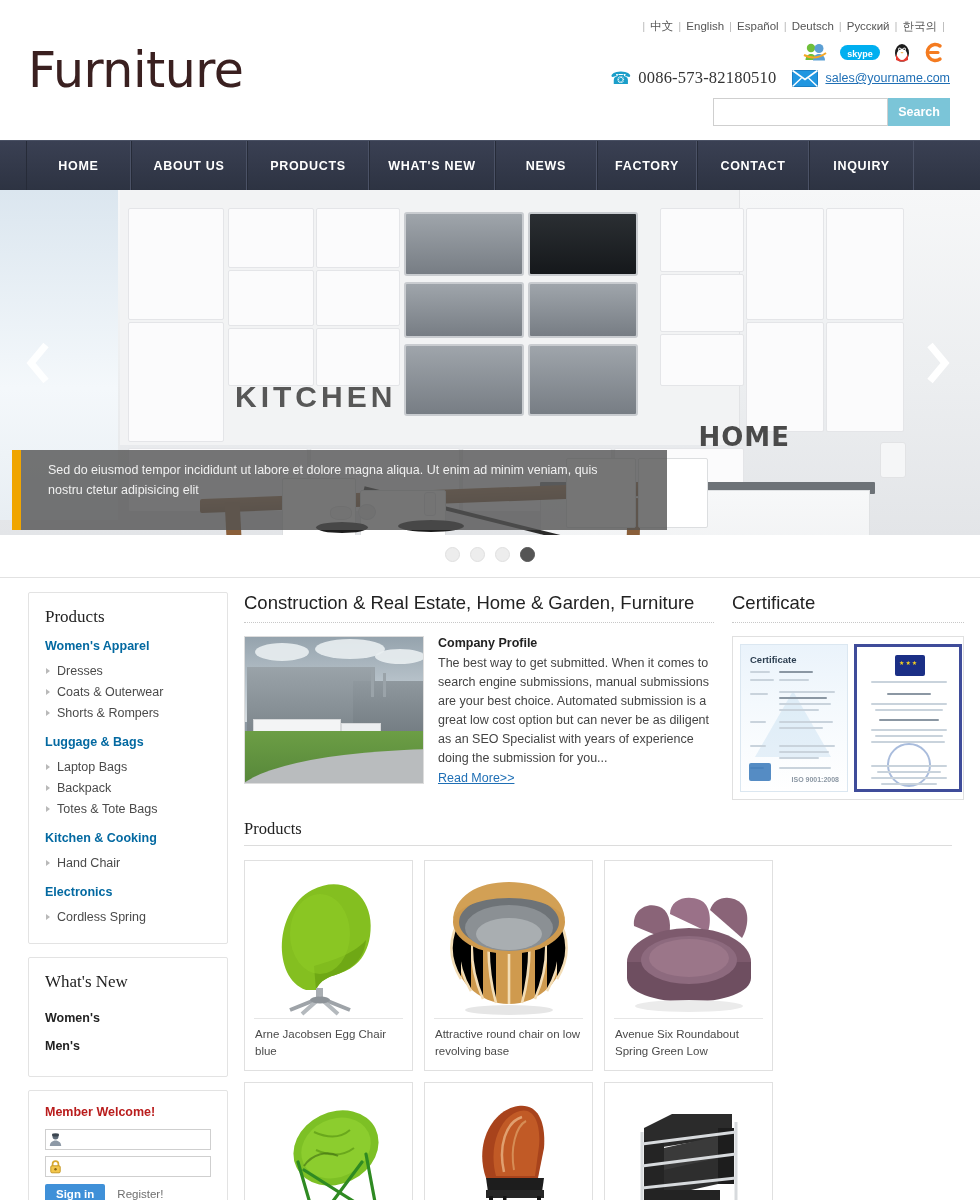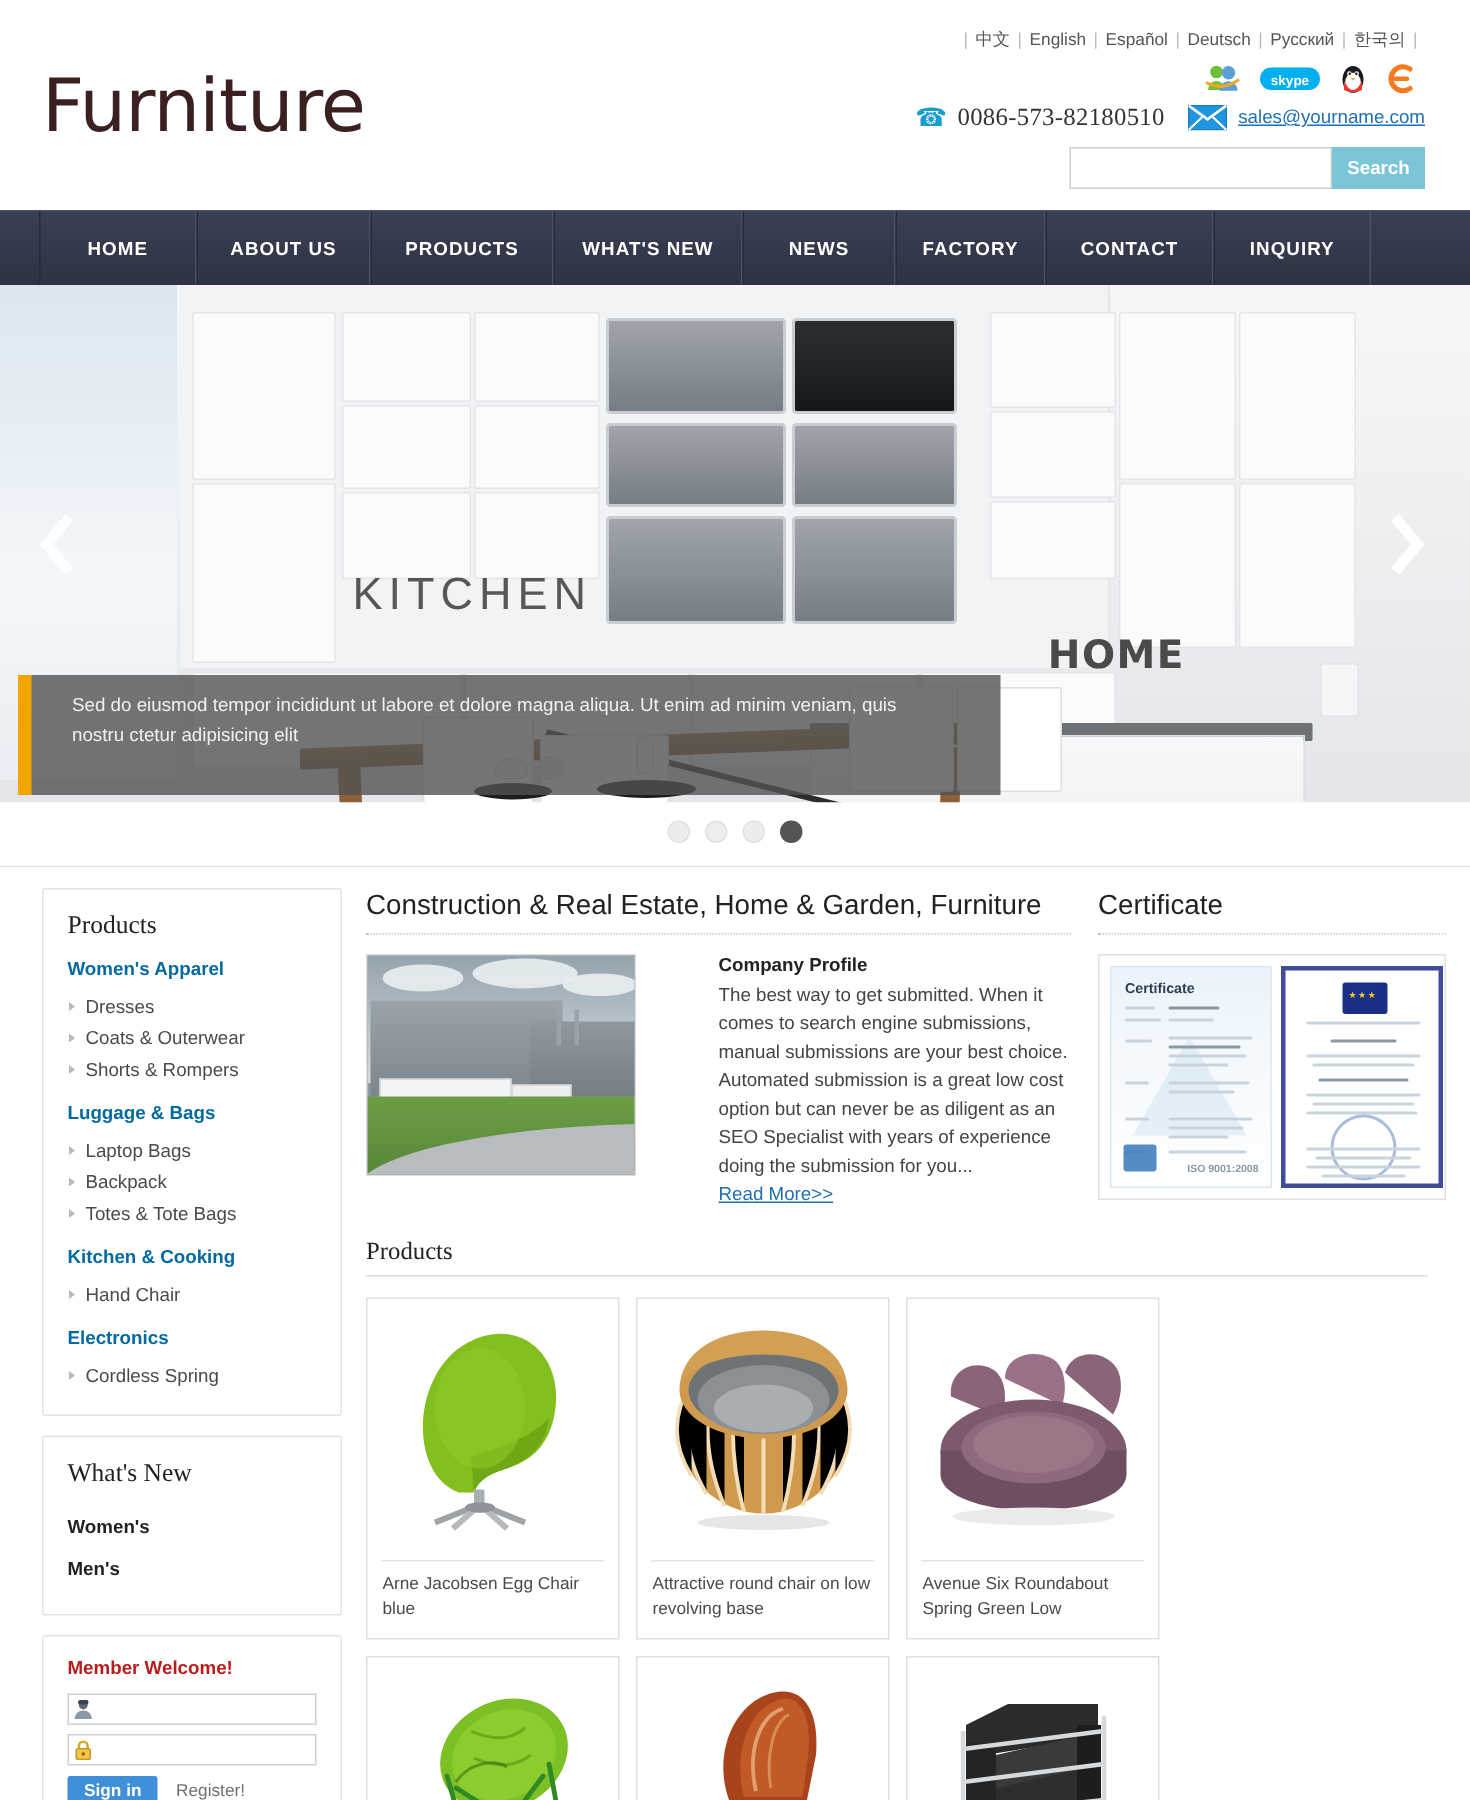--- a/index.html
+++ b/index.html
@@ -80,21 +80,21 @@
   .kapp { position:absolute; background:linear-gradient(180deg,#9fa5ab,#777d84); border:2px solid #c9ccd0; border-radius:3px;}
   .kapp.dark { background:linear-gradient(180deg,#2b2f33,#15181b);}
   .ktable { position:absolute; left:200px; top:300px; width:470px; height:14px; background:linear-gradient(180deg,#9a6b41,#7d5531); border-radius:2px; transform:skewY(-2.2deg);}
   .kleg { position:absolute; background:#8a5f3a; }
   .kchair { position:absolute; background:#fff; border:1px solid #dcdee0; border-radius:2px;}
   .kisland { position:absolute; left:540px; top:300px; width:330px; height:150px; background:linear-gradient(180deg,#f7f8f9,#e9ebed); border:1px solid #dfe1e3;}
   .kcounter{ position:absolute; left:540px; top:292px; width:335px; height:12px; background:#6d7277; border-radius:1px;}
   .kwindow { position:absolute; left:0; top:0; width:118px; height:330px; background:linear-gradient(180deg,#dbe6ef,#f4f8fb 60%,#e8eef3); }
   .kpot { position:absolute; border-radius:50%; }
   .khome { position:absolute; right:190px; top:232px; color:#4a4a4a; font-size:26px; font-weight:bold; font-family:"DejaVu Sans",sans-serif; letter-spacing:1px;}
-  .kkitchen { position:absolute; left:235px; top:190px; color:#3c3c3c; font-size:30px; font-weight:normal; letter-spacing:4px; opacity:.85;text-align:center;}
+  .kkitchen { position:absolute; left:235px; top:190px; color:#3c3c3c; font-size:30px; font-weight:bold; letter-spacing:4px; opacity:.85;text-align:center;}
 
   .arrow {
     position: absolute; top: 50%; transform: translateY(-50%);
     width: 42px; height: 60px; cursor: pointer; z-index: 6;
     display: flex; align-items: center; justify-content: center;
   }
   .arrow.left { left: 18px; }
   .arrow.right { right: 22px; }
   .arrow svg { display: block; }
 
@@ -174,21 +174,21 @@
   .fsky { position:absolute; left:0; top:0; right:0; height:58%; background:linear-gradient(180deg,#95a3ad,#c2ccd3 70%,#d6dde1);}
   .fcloud{ position:absolute; background:#e9eef1; border-radius:50%; opacity:.9;}
   .fbldg { position:absolute; left:2px; top:30px; width:128px; height:64px; background:linear-gradient(180deg,#9aa3a9,#7d868c); }
   .fbldg2{ position:absolute; left:108px; top:44px; width:72px; height:50px; background:linear-gradient(180deg,#8f989e,#757e84); }
   .ftruck { position:absolute; left:8px; top:82px; width:88px; height:22px; background:#f3f4f5; border:1px solid #d6d8da;}
   .ftruck2{ position:absolute; left:96px; top:86px; width:40px; height:18px; background:#eceef0; border:1px solid #d6d8da;}
   .fwheel { position:absolute; width:7px; height:7px; background:#2e3134; border-radius:50%;}
   .fgrass { position:absolute; left:0; bottom:0; width:100%; height:52px; background:linear-gradient(180deg,#6c9e45,#57873a);}
   .froad  { position:absolute; left:-10px; bottom:-14px; width:210px; height:48px; background:#b9bcbe; border-radius:100% 0 0 0; }
 
-  .about-text { flex: 1; margin-left: 41px; }
+  .about-text { flex: 1; }
   .about-text h4 { font-size: 12.5px; font-weight: bold; color: #222; margin-bottom: 4px; }
   .about-text p { font-size: 12.5px; color: #444; line-height: 1.52; }
   .readmore { font-size: 12.5px; color: #1f6fb5; text-decoration: underline; display: inline-block; margin-top: 2px; }
 
   .certs { display: flex; gap: 6px; border: 1px solid #e0e0e0; padding: 7px; background: #fff; }
   .cert { width: 108px; height: 148px; flex: none; position: relative; overflow: hidden; }
   .cert1 { background: linear-gradient(180deg,#eaf3fb 0%,#f4f9fd 40%,#ffffff 100%); border: 1px solid #dbe7f1; }
   .cert2 { background: #fff; border: 3px solid #3f4c9a; }
   .c-line { position: absolute; background: #c9d3dc; height: 2px; border-radius: 1px; }
   .c-line.dk { background: #8b97a3; }
@@ -207,21 +207,21 @@
     margin: 19px 0 14px 0;
   }
   .pgrid { display: flex; flex-wrap: wrap; gap: 11px; }
   .pcard {
     width: 169px; border: 1px solid #e0e0e0; background: #fff;
     padding: 9px 9px 0 9px; cursor: pointer; position: relative;
   }
   .pimg { width: 151px; height: 148px; position: relative; margin: 0 auto; }
   .pname {
     font-size: 11.5px; color: #4a4a4a; line-height: 1.52;
-    border-top: 1px solid #e6e6e6; padding: 7px 1px 9px 1px; min-height: 46px; margin-top: 17px;
+    border-top: 1px solid #e6e6e6; padding: 7px 1px 9px 1px; min-height: 46px;
   }
   .pcard-r2 .pimg { height: 140px; }
 
   
   .sh { position: absolute; }
 </style>
 </head>
 <body>
 
 <div class="header">

